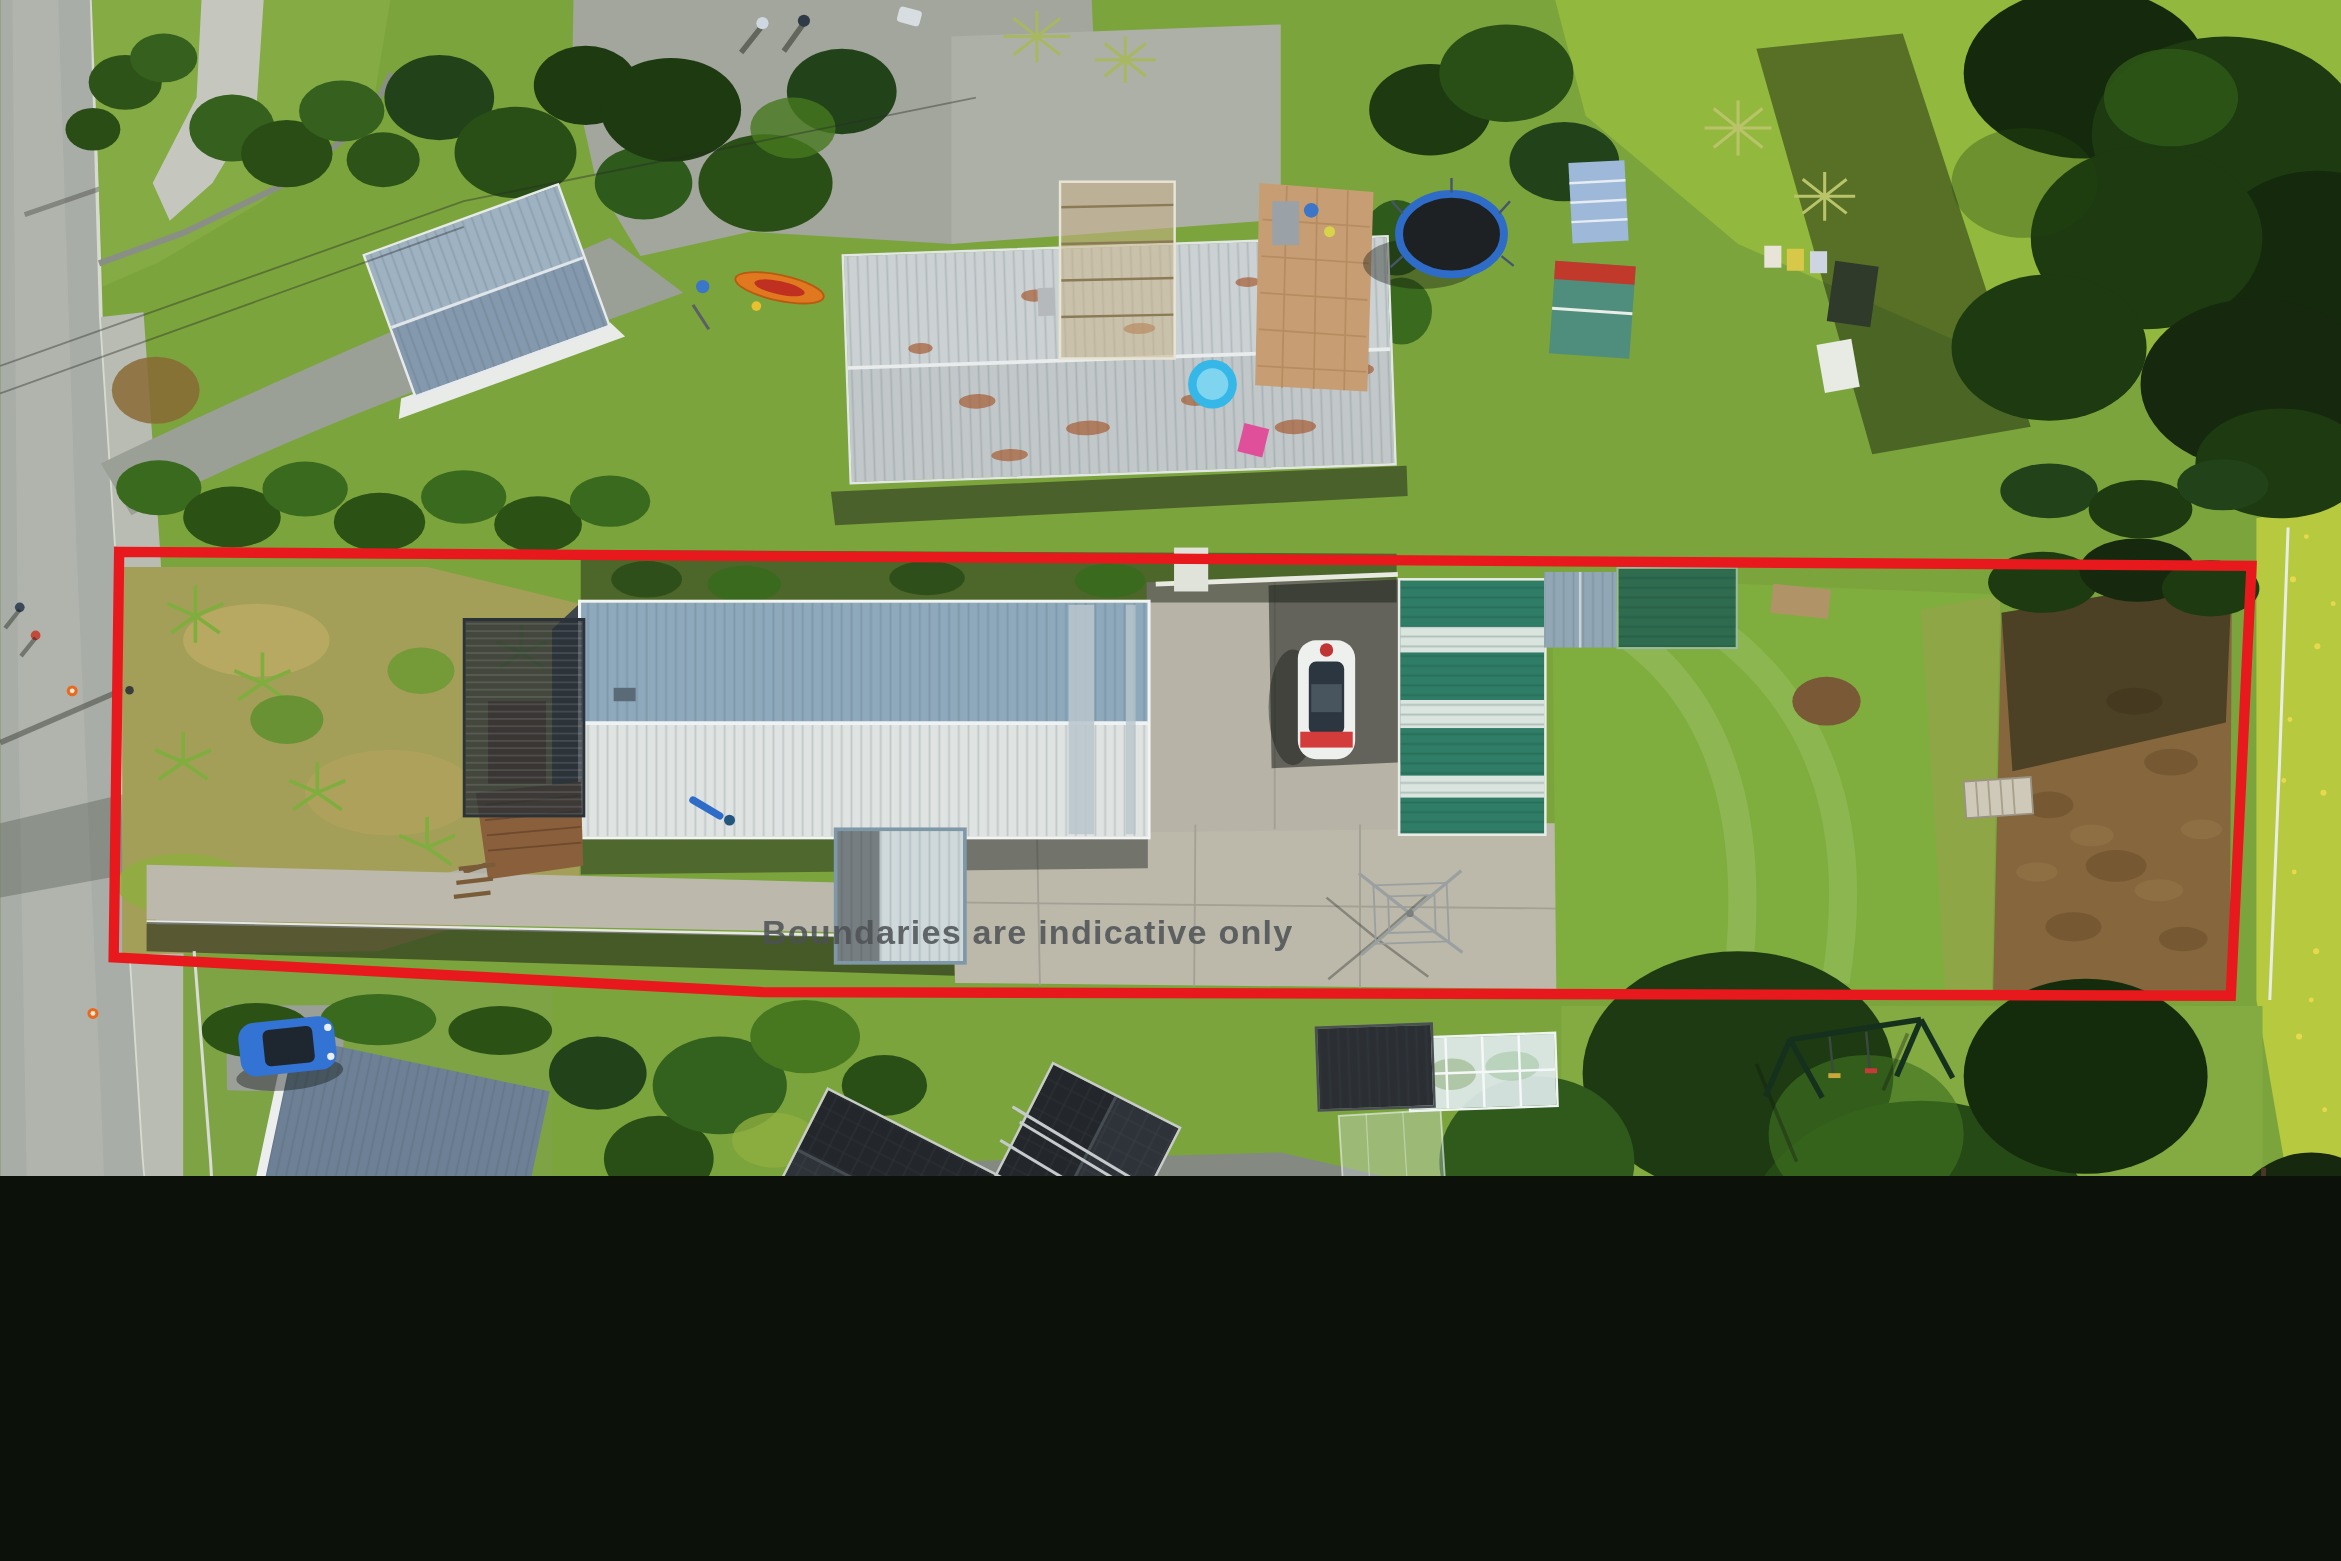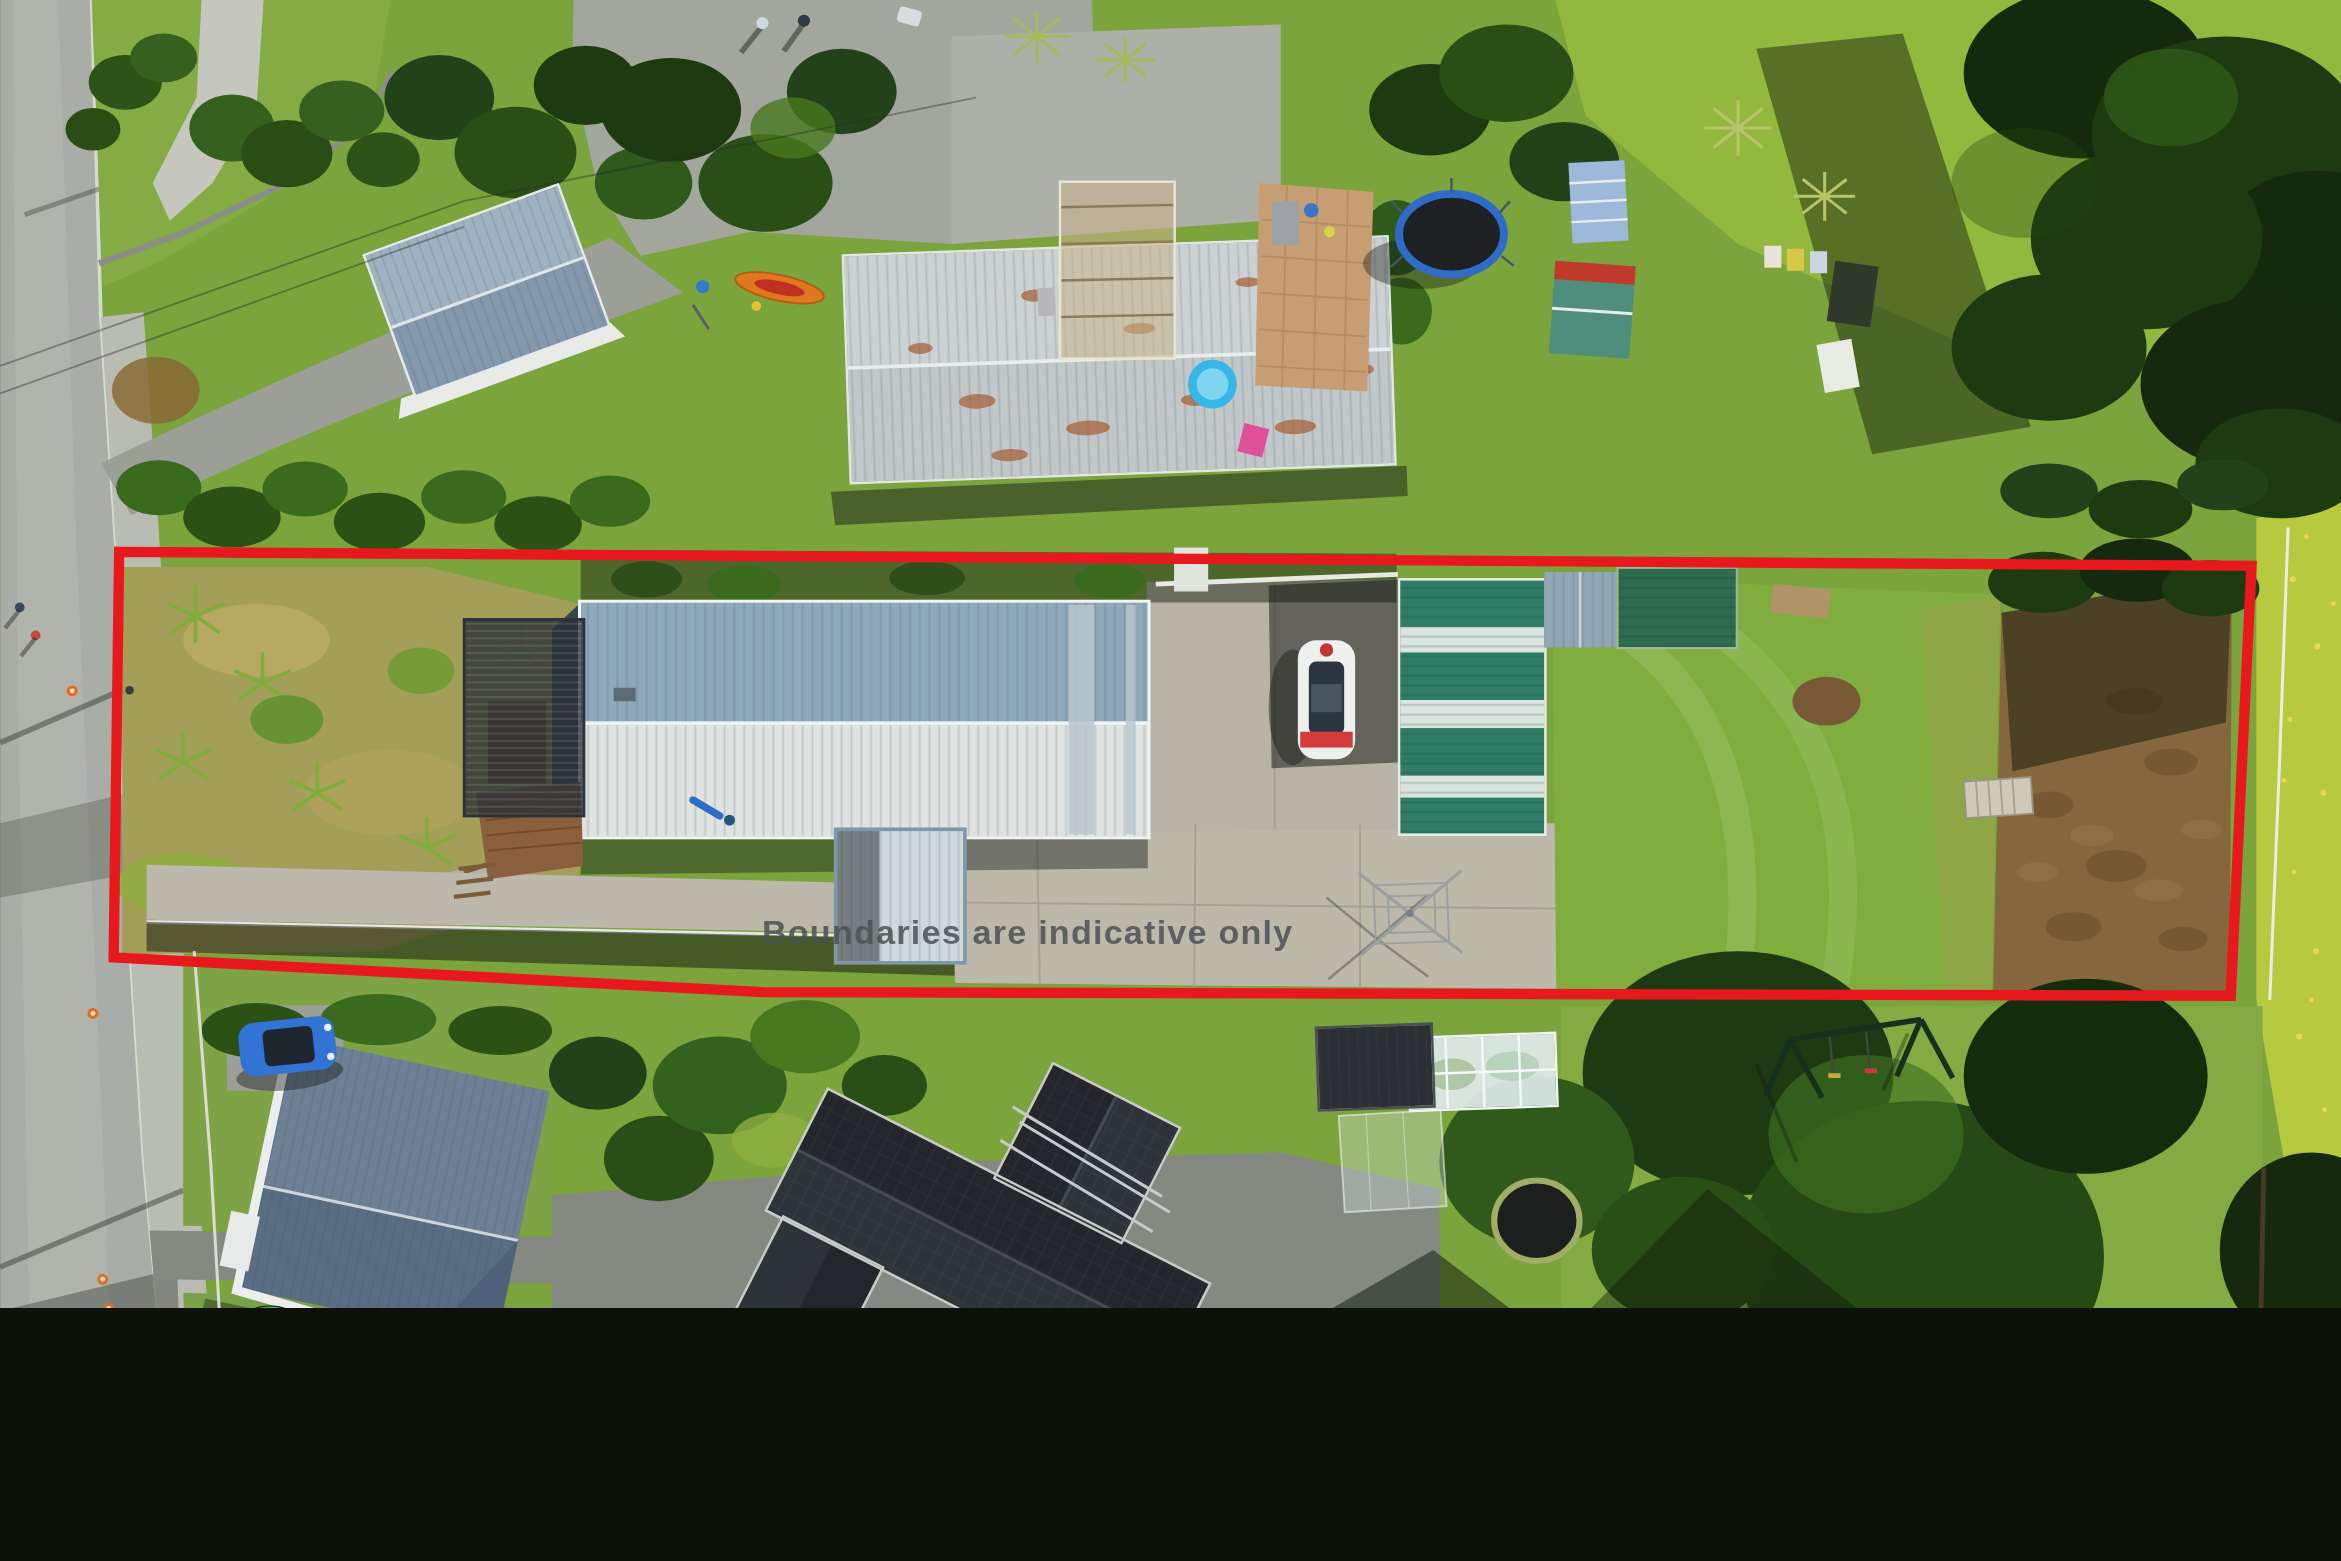--- a/index.html
+++ b/index.html
@@ -1,16 +1,16 @@
 <!DOCTYPE html>
 <html style="font-size:9.8px"><head>
 <meta charset="utf-8">
 <style>
   html,body{margin:0;padding:0;background:#0c120a;overflow:hidden;}
-  .stage{position:relative;width:2342px;height:1308px;font-family:"Liberation Sans",sans-serif;}
+  .stage{position:relative;width:2342px;height:1176px;font-family:"Liberation Sans",sans-serif;}
   svg{display:block;width:2342px;height:1561px;}
   .disclaimer{font-family:"Liberation Sans",sans-serif;font-weight:700;font-size:56px;
               fill:#4d5154;opacity:.85;letter-spacing:2px;text-anchor:middle;}
   .boundary{fill:none;stroke:#e8191c;stroke-width:17;stroke-linejoin:miter;}
 </style>
 </head>
 <body>
 
 <div class="stage">
 <svg viewBox="0 0 3840 2560" xmlns="http://www.w3.org/2000/svg">

